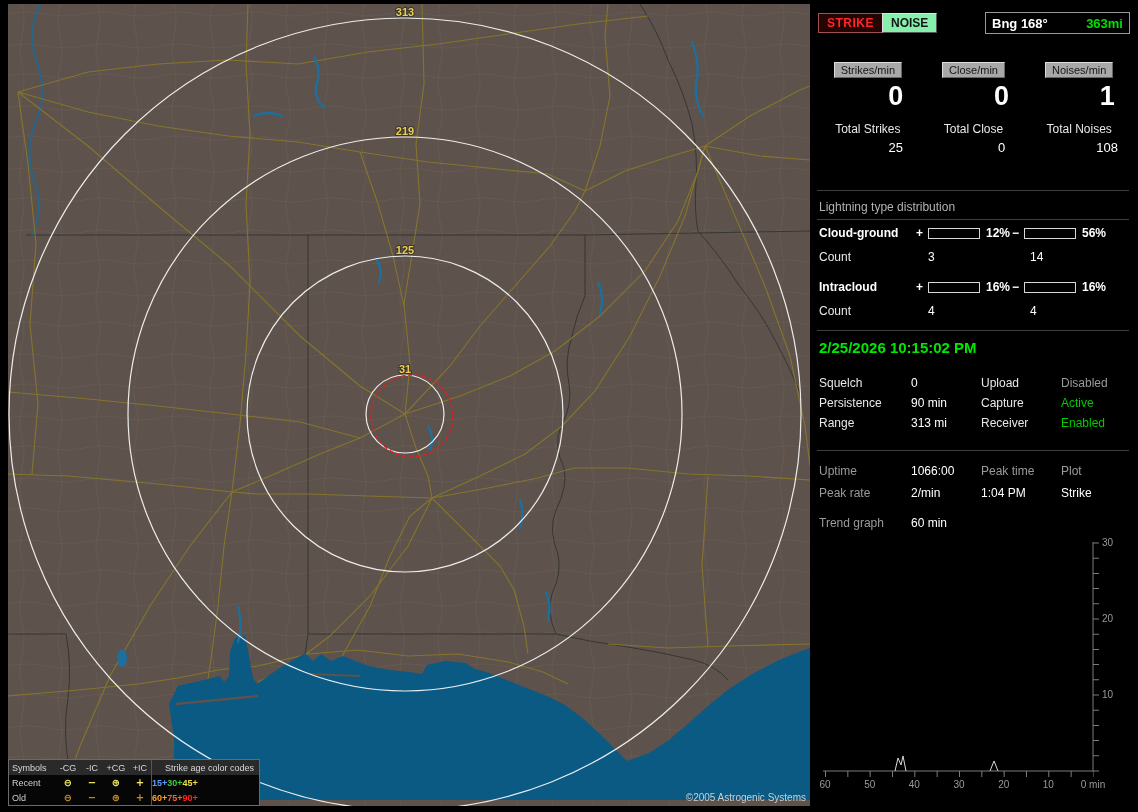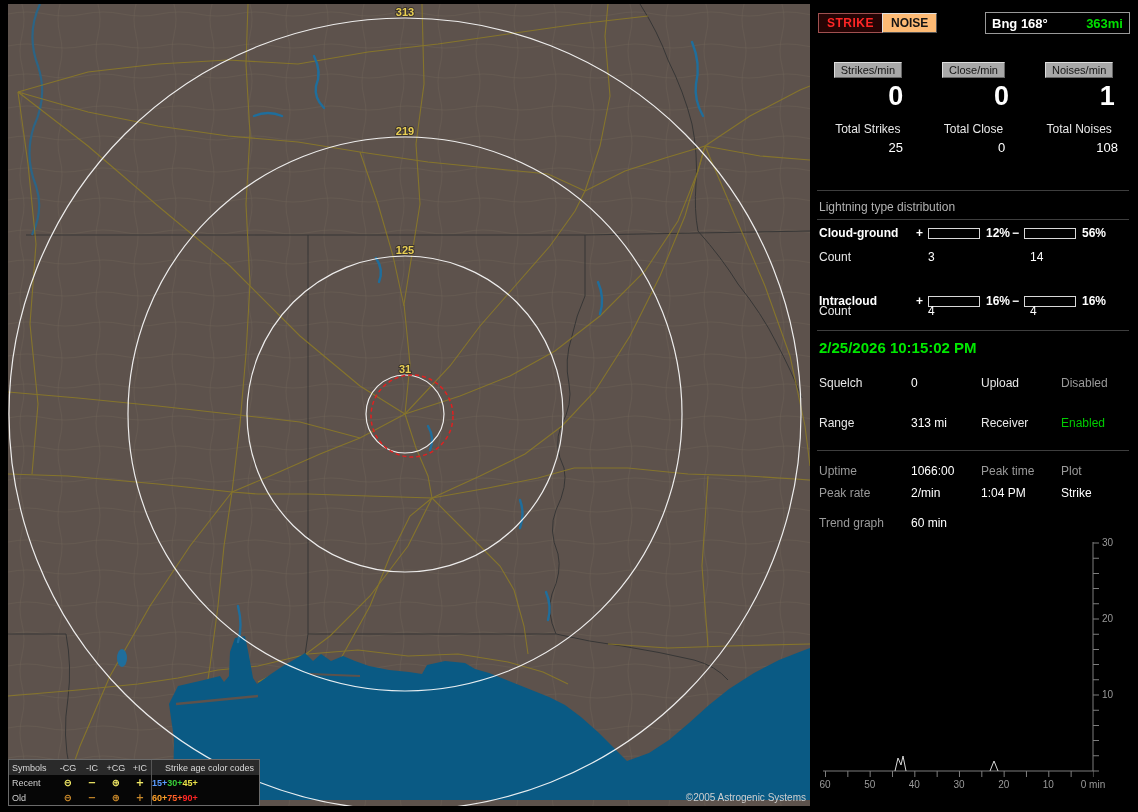--- a/index.html
+++ b/index.html
@@ -17,21 +17,21 @@
   .lg-head { background:#2a2a2a; color:#d8d8d8; }
   .lg-c { text-align:center; }
   .lg-c0 { padding-left:3px; }
   .lg-age { display:flex; justify-content:flex-start; align-items:center; border-left:1px solid #555; height:100%; font-weight:bold; }
   .lg-age.title { justify-content:center; font-weight:normal;padding-left:8px; }
   .sym { font-family:"DejaVu Sans",sans-serif; font-weight:bold; font-size:10px; }
 
   
   .panel { position:absolute; left:815px; top:8px; width:317px; height:800px; color:#e8e8e8; font-size:12px; }
   .btn-strike { position:absolute; left:3px; top:5px; background:#250404; color:#ff2626; border:1px solid #a05050; font-weight:bold; font-size:12px; padding:2px 8px; letter-spacing:.5px; cursor:default; }
-  .btn-noise { position:absolute; left:67px; top:5px; background:#fdba74; color:#141414; border-top:1px solid #e0e0e0; border-left:1px solid #e0e0e0; border-right:1px solid #555; border-bottom:1px solid #555; font-weight:bold; font-size:12px; padding:2px 8px; cursor:default; }
+  .btn-noise { position:absolute; left:67px; top:5px; background:#86efac; color:#141414; border-top:1px solid #e0e0e0; border-left:1px solid #e0e0e0; border-right:1px solid #555; border-bottom:1px solid #555; font-weight:bold; font-size:12px; padding:2px 8px; cursor:default; }
   .bearing { position:absolute; left:170px; top:4px; width:145px; height:22px; background:#000; border:1px solid #999; display:flex; align-items:center; padding:0 6px; font-weight:bold; font-size:13px; }
   .bearing .bng { color:#fff; }
   .bearing .dist { margin-left:auto; color:#00e000; }
 
   .rates { position:absolute; top:54px; left:0; width:317px; display:flex; text-align:center; }
   .rate-col { flex:1; }
   .chip { display:inline-block; background:#a8a8a8; color:#161616; font-size:11px; padding:1px 6px; border-top:1px solid #ddd; border-left:1px solid #ddd; border-right:1px solid #666; border-bottom:1px solid #666; }
   .rate-value { font-size:27px; font-weight:bold; color:#fff; margin-top:3px; padding-left:56px; }
   .total-label { font-size:12px; margin-top:10px; color:#e8e8e8; }
   .total-value { font-size:13px; margin-top:4px; color:#fff; padding-left:56px; }
@@ -245,21 +245,21 @@
       <span class="dsign2">−</span>
       <span class="dgauge2 gauge"><span class="gauge-fill" style="width:88%;background:#7ab2f2"></span></span>
       <span class="dpct2">56%</span>
     </div>
     <div class="crow" style="top:242px">
       <span class="c0">Count</span>
       <span class="c1">3</span>
       <span class="c2">14</span>
     </div>
 
-    <div class="drow" style="top:286px">
+    <div class="drow" style="top:272px">
       <span class="dname">Intracloud</span>
       <span class="dsign1">+</span>
       <span class="dgauge1 gauge"><span class="gauge-fill" style="width:58%;background:#ee6ad8"></span></span>
       <span class="dpct1">16%</span>
       <span class="dsign2">−</span>
       <span class="dgauge2 gauge"><span class="gauge-fill" style="width:50%;background:#2ad02a"></span></span>
       <span class="dpct2">16%</span>
     </div>
     <div class="crow" style="top:296px">
       <span class="c0">Count</span>
@@ -268,20 +268,26 @@
     </div>
 
     <div class="hr" style="top:322px"></div>
     <div class="timestamp">2/25/2026 10:15:02 PM</div>
 
     <div class="srow" style="top:368px">
       <span class="sc1">Squelch</span>
       <span class="sc2 w">0</span>
       <span class="sc3">Upload</span>
       <span class="sc4" style="color:#9a9a9a">Disabled</span>
+    </div>
+    <div class="srow" style="top:388px">
+      <span class="sc1">Persistence</span>
+      <span class="sc2 w">90 min</span>
+      <span class="sc3">Capture</span>
+      <span class="sc4" style="color:#00cc00">Active</span>
     </div>
     <div class="srow" style="top:408px">
       <span class="sc1">Range</span>
       <span class="sc2 w">313 mi</span>
       <span class="sc3">Receiver</span>
       <span class="sc4" style="color:#00cc00">Enabled</span>
     </div>
 
     <div class="hr" style="top:442px"></div>
 

